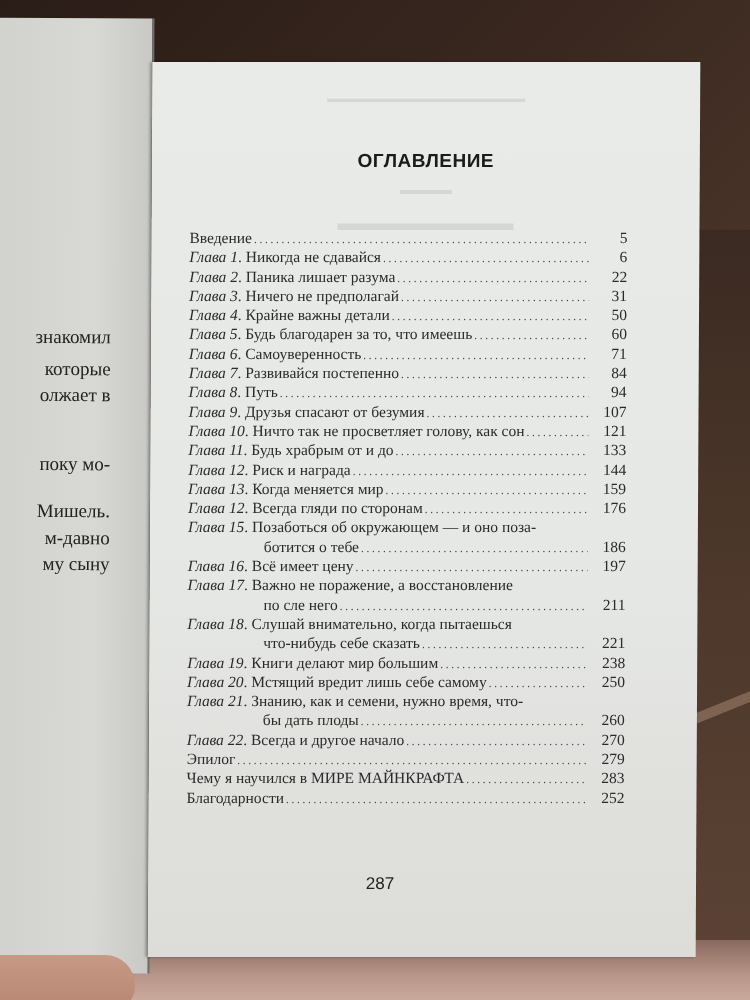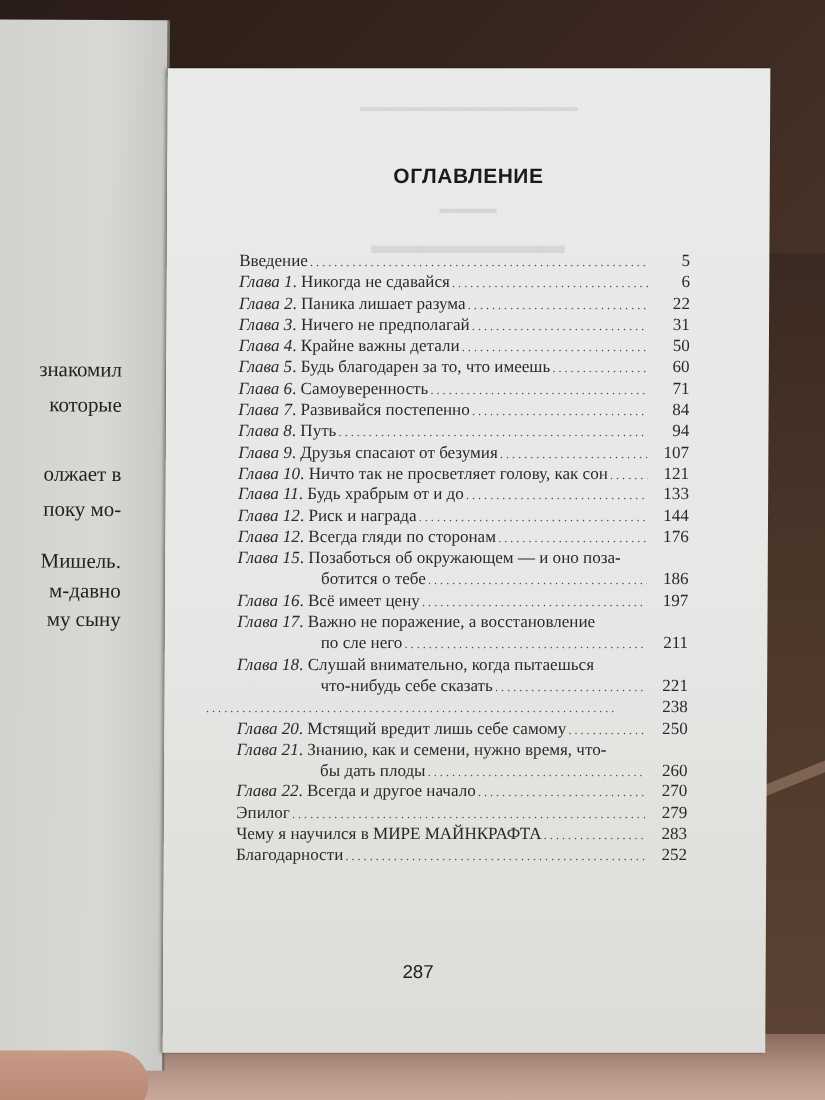--- a/index.html
+++ b/index.html
@@ -121,21 +121,20 @@
       position: relative;
       display: flex;
       align-items: baseline;
       height: 19.3px;
       line-height: 19.3px;
       white-space: nowrap;
     }
     .toc-row .label {
       flex: 0 0 auto;
       padding-right: 2px;
-      margin-left: 28px;
     }
     .toc-row .prefix {
       font-style: italic;
     }
     .toc-row .leader {
       flex: 1 1 auto;
       overflow: hidden;
       color: #444;
       letter-spacing: 2.6px;
       font-size: 11px;
@@ -170,21 +169,21 @@
 <body>
 
 <div class="bg-band"></div>
 <div class="bg-strip"></div>
 <div class="bg-bottom"></div>
 
 <div class="left-page">
   <div class="left-page-text" id="left-text">
       <div class="left-line" style="top: 308px;">знакомил</div>
       <div class="left-line" style="top: 340px;">которые</div>
-      <div class="left-line" style="top: 403px;">олжает в</div>
+      <div class="left-line" style="top: 366px;">олжает в</div>
       <div class="left-line" style="top: 435px;">поку мо-</div>
       <div class="left-line" style="top: 482px;">Мишель.</div>
       <div class="left-line" style="top: 509px;">м-давно</div>
       <div class="left-line" style="top: 535px;">му сыну</div>
     </div>
 </div>
 
 <div class="right-page">
   <div class="ghost" style="top:30px;font-size:11px;">▬▬▬▬▬▬▬▬▬▬▬▬▬▬▬▬▬▬</div>
   <div class="ghost" style="top:120px;font-size:13px;">▬▬▬▬</div>
@@ -252,20 +251,25 @@
         <span class="label"><span class="prefix">Глава 11</span><span>. Будь храбрым от и до</span></span>
         <span class="leader"></span>
         <span class="page">133</span>
       </div>
       <div class="toc-row">
         <span class="label"><span class="prefix">Глава 12</span><span>. Риск и награда</span></span>
         <span class="leader"></span>
         <span class="page">144</span>
       </div>
       <div class="toc-row">
+        <span class="label"><span class="prefix">Глава 13</span><span>. Когда меняется мир</span></span>
+        <span class="leader"></span>
+        <span class="page">159</span>
+      </div>
+      <div class="toc-row">
         <span class="label"><span class="prefix">Глава 12</span><span>. Всегда гляди по сторонам</span></span>
         <span class="leader"></span>
         <span class="page">176</span>
       </div>
       <div class="toc-row first-line">
         <span class="label"><span class="prefix">Глава 15</span><span>. Позаботься об окружающем — и оно поза-</span></span>
         <span class="leader"></span>
       </div>
       <div class="toc-row cont">
         <span class="label">ботится о тебе</span>
@@ -289,20 +293,21 @@
       <div class="toc-row first-line">
         <span class="label"><span class="prefix">Глава 18</span><span>. Слушай внимательно, когда пытаешься</span></span>
         <span class="leader"></span>
       </div>
       <div class="toc-row cont">
         <span class="label">что-нибудь себе сказать</span>
         <span class="leader"></span>
         <span class="page">221</span>
       </div>
       <div class="toc-row">
+        <span class="label"><span class="prefix">Глава 19</span><span>. Книги делают мир большим</span></span>
         <span class="leader"></span>
         <span class="page">238</span>
       </div>
       <div class="toc-row">
         <span class="label"><span class="prefix">Глава 20</span><span>. Мстящий вредит лишь себе самому</span></span>
         <span class="leader"></span>
         <span class="page">250</span>
       </div>
       <div class="toc-row first-line">
         <span class="label"><span class="prefix">Глава 21</span><span>. Знанию, как и семени, нужно время, что-</span></span>

